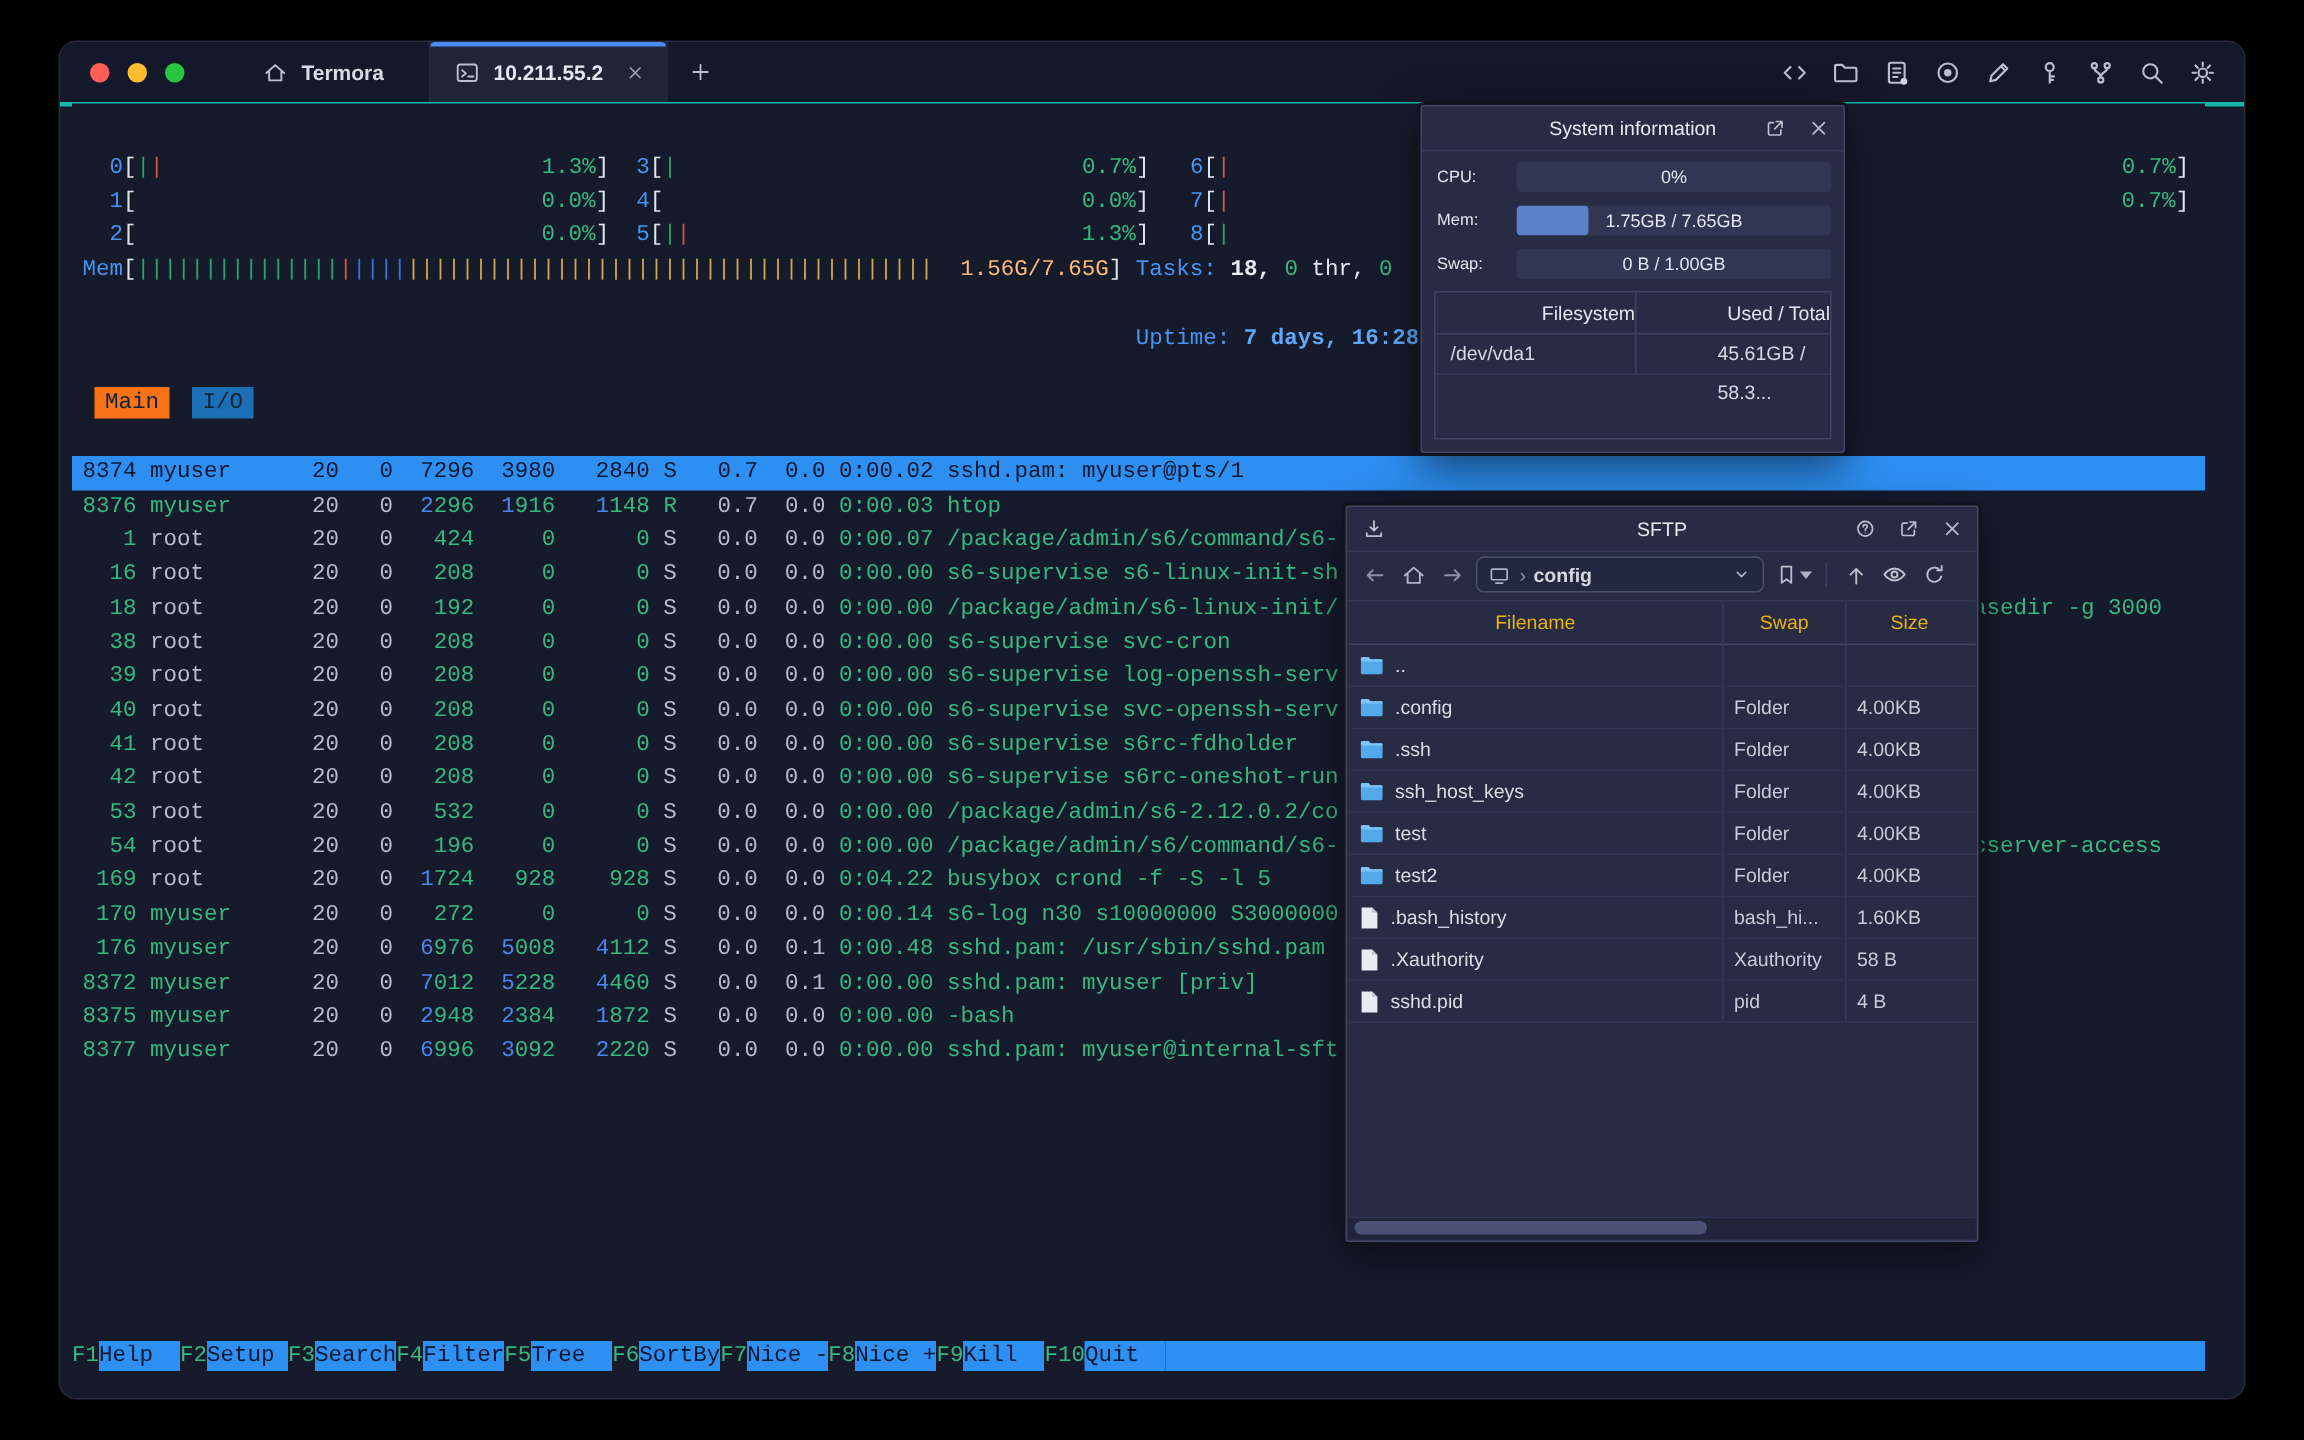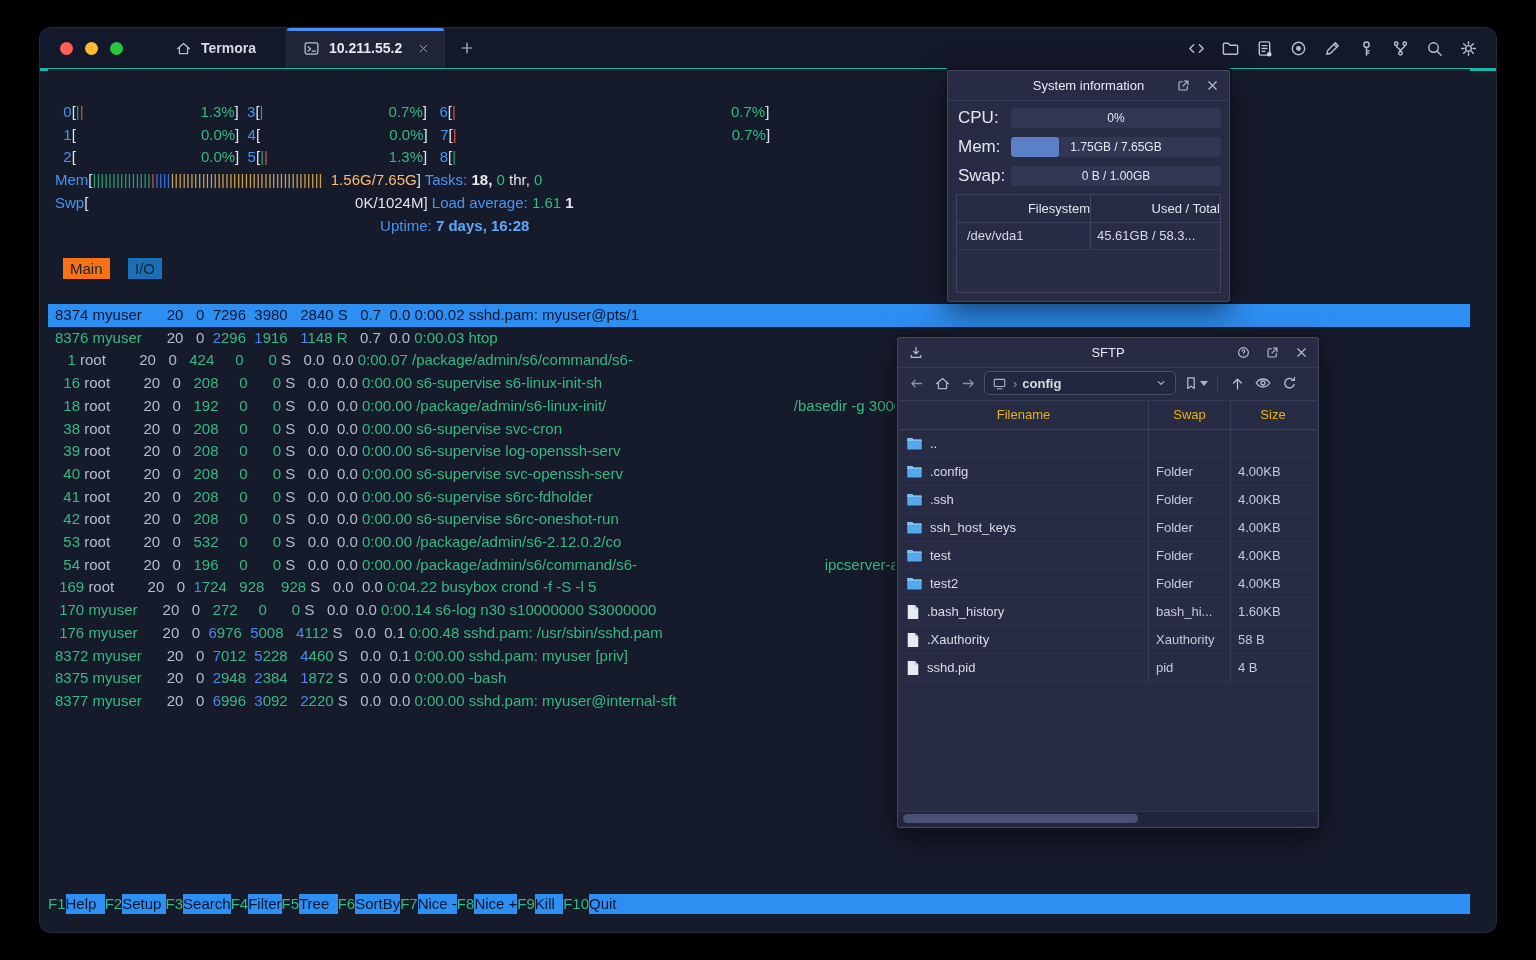--- a/index.html
+++ b/index.html
@@ -15,21 +15,21 @@
     font-size:14px;font-weight:bold;border-left:1px solid #262b40;border-right:1px solid #262b40;position:relative;}
   .tab-active::before{content:"";position:absolute;left:0;top:0;right:0;height:3px;background:#4a8df8;border-radius:3px 3px 0 0;}
   .tab-close{margin-left:6px;display:flex;align-items:center;}
   .newtab{display:flex;align-items:center;padding:0 14px;}
   .tb-spacer{flex:1;}
   .toolbar-icons{display:flex;align-items:center;gap:14px;padding-right:18px;}
   .ticon{display:flex;align-items:center;justify-content:center;width:20px;height:20px;position:relative;}
   svg.ic{stroke:#b9bfcc;fill:none;stroke-width:1.5;stroke-linecap:round;stroke-linejoin:round;}
   
   #term{position:absolute;left:8px;top:41px;width:1422px;height:863px;background:#161b2c;z-index:1;}
-  .term-text,.tline,.prow,.fbar{font-family:Liberation Sans, sans-serif;font-size:15px;line-height:22.7px;}
+  .term-text,.tline,.prow,.fbar{font-family:Liberation Mono, monospace;font-size:15px;line-height:22.7px;}
   .tline{position:absolute;left:0;right:0;height:22.7px;white-space:pre;padding-left:7px;}
   .prow{position:absolute;left:0;width:100%;height:22.7px;white-space:pre;padding-left:7px;box-sizing:border-box;}
   .prow.sel{background:#2e8ff2;}
   .prow.sel span{color:#0b1730 !important;}
   .pheader{background:#0d9668;}
   .pheader span{color:#0c2435;}
   .pheader .sortcell{background:#2e8ff2;}
   .httab{position:absolute;top:189px;height:21px;padding:0 7px;color:#0c2435;z-index:1;}
   .t-grn{color:#36b881}.t-gray{color:#b6bdc9}.t-wh{color:#dfe3ea}.t-whb{color:#e8ecf2;font-weight:bold}
   .t-blue{color:#4795f2}.t-bblue{color:#5fa7f7;font-weight:bold}.t-yel{color:#fdba74}
@@ -43,28 +43,28 @@
   .panel{position:absolute;background:#272c44;border:1px solid #414762;border-radius:2px;
     box-shadow:0 0 0 2px #11141f,0 10px 30px rgba(0,0,0,.55);color:#dde1ec;}
   #si-panel{left:907px;top:42px;width:281px;height:230px;z-index:5;}
   #sftp-panel{left:857px;top:309px;width:420px;height:489px;z-index:6;}
   .p-title{position:relative;height:29px;display:flex;align-items:center;justify-content:center;
     font-size:13px;color:#e8eaf2;border-bottom:1px solid #343a55;}
   .p-title .left-ic{position:absolute;left:9px;top:6px;}
   .p-title .right-ics{position:absolute;right:8px;top:6px;display:flex;gap:12px;}
   .pic{width:17px;height:17px;display:flex;align-items:center;justify-content:center;}
   
-  .si-row{position:absolute;left:10px;height:20px;display:flex;align-items:center;font-size:17px;color:#e2e6ef;}
+  .si-row{position:absolute;left:10px;height:20px;display:flex;align-items:center;font-size:11px;color:#e2e6ef;}
   .si-bar{position:absolute;left:63px;width:210px;height:20px;background:#313752;border-radius:3px;
     display:flex;align-items:center;justify-content:center;font-size:12px;color:#e2e6ef;overflow:hidden;}
   .si-fill{position:absolute;left:0;top:0;bottom:0;background:#5c80c8;border-radius:3px;}
   .si-bar span{position:relative;z-index:1;}
   .si-table{position:absolute;left:8px;right:8px;top:123px;bottom:8px;border:1px solid #3e445f;font-size:13px;}
   .si-th{display:flex;height:27px;line-height:27px;text-align:center;border-bottom:1px solid #3e445f;color:#e2e6ef;}
-  .si-tr{display:flex;height:26px;line-height:26px;border-bottom:1px solid #343a55;color:#d5d9e4;}
+  .si-tr{display:flex;height:26px;line-height:26px;border-bottom:1px solid #343a55;color:#d5d9e4;gap:48px;}
   .si-c1{width:134px;border-right:1px solid #3e445f;padding:0 10px;box-sizing:border-box;}
   .si-c2{flex:1;padding:0 6px;}
   .si-th .si-c1,.si-th .si-c2{text-align:right;padding:0;}
   
   .sf-toolbar{position:absolute;left:0;right:0;top:30px;height:30px;display:flex;align-items:center;gap:6px;padding:0 8px;}
   .navic{width:20px;height:20px;display:flex;align-items:center;justify-content:center;}
   .pathbox{display:flex;align-items:center;gap:5px;height:22px;width:178px;border:1px solid #4a5068;
     border-radius:5px;background:#232841;padding:0 6px;font-size:13px;color:#d6dae3;font-weight:bold;}
   .pathbox .crumb-sep{color:#8d93a5;font-weight:normal;}
   .pathbox .spacer{flex:1;}
@@ -178,21 +178,20 @@
           </svg>
         </span>
     </div>
   </div>
 
   <div id="term" class="term-text">
       <div class="tline" style="top: 32px;"><span class="t-blue">  0</span><span class="t-wh">[</span><span class="bar-g">|</span><span class="bar-r">|</span><span class="t-wh">                            </span><span class="t-grn">1.3%</span><span class="t-wh">]</span><span> </span><span class="t-blue"> 3</span><span class="t-wh">[</span><span class="bar-g">|</span><span class="t-wh">                              </span><span class="t-grn">0.7%</span><span class="t-wh">]</span><span> </span><span class="t-blue">  6</span><span class="t-wh">[</span><span class="bar-r">|</span><span class="t-wh">                                                                  </span><span class="t-grn">0.7%</span><span class="t-wh">]</span></div>
       <div class="tline" style="top: 54.7px;"><span class="t-blue">  1</span><span class="t-wh">[</span><span class="t-wh">                              </span><span class="t-grn">0.0%</span><span class="t-wh">]</span><span> </span><span class="t-blue"> 4</span><span class="t-wh">[</span><span class="t-wh">                               </span><span class="t-grn">0.0%</span><span class="t-wh">]</span><span> </span><span class="t-blue">  7</span><span class="t-wh">[</span><span class="bar-r">|</span><span class="t-wh">                                                                  </span><span class="t-grn">0.7%</span><span class="t-wh">]</span></div>
       <div class="tline" style="top: 77.4px;"><span class="t-blue">  2</span><span class="t-wh">[</span><span class="t-wh">                              </span><span class="t-grn">0.0%</span><span class="t-wh">]</span><span> </span><span class="t-blue"> 5</span><span class="t-wh">[</span><span class="bar-g">|</span><span class="bar-r">|</span><span class="t-wh">                             </span><span class="t-grn">1.3%</span><span class="t-wh">]</span><span> </span><span class="t-blue">  8</span><span class="t-wh">[</span><span class="bar-g">|</span></div>
       <div class="tline" style="top: 100.1px;"><span class="t-blue">Mem</span><span class="t-wh">[</span><span class="bar-g">|||||||||||||||</span><span class="bar-r">|</span><span class="bar-b">||||</span><span class="bar-y">|||||||||||||||||||||||||||||||||||||||</span><span class="t-wh">  </span><span class="t-yel">1.56G/7.65G</span><span class="t-wh">]</span><span> </span><span class="t-blue">Tasks: </span><span class="t-whb">18, </span><span class="t-grn">0</span><span class="t-wh"> thr, </span><span class="t-grn">0</span></div>
-      <div class="tline" style="top: 122.8px;"><span class="t-blue">Swp</span><span class="t-wh">[</span><span class="t-wh">                                                                </span><span class="t-wh">0K/1024M</span><span class="t-wh">]</span><span> </span><span class="t-blue">Load average: </span><span class="t-grn">1.61 </span><span class="t-whb">1</span></div>
       <div class="tline" style="top: 145.5px;"><span>                                                                              </span><span class="t-blue">Uptime: </span><span class="t-bblue">7 days, 16:28</span></div>
       <div class="httab term-text" style="left: 15px; background: #f97316;">Main</div>
       <div class="httab term-text" style="left: 80px; background: rgb(28, 111, 180);">I/O</div>
       <div class="prow sel" style="top: 235px;"><span class="t-grn">8374</span><span> </span><span class="t-grn">myuser   </span><span class="t-gray">   20</span><span class="t-gray">   0</span><span class="t-wh">  </span><span class="t-numk">7</span><span class="t-grn">296</span><span class="t-wh">  </span><span class="t-numk">3</span><span class="t-grn">980</span><span class="t-wh"> </span><span class="t-wh">  </span><span class="t-numk">2</span><span class="t-grn">840</span><span> </span><span class="t-gray">S</span><span class="t-gray">   0.7</span><span class="t-gray">  0.0</span><span class="t-grn"> 0:00.02</span><span class="t-grn"> sshd.pam: myuser@pts/1</span></div>
       <div class="prow" style="top: 257.7px;"><span class="t-grn">8376</span><span> </span><span class="t-grn">myuser   </span><span class="t-gray">   20</span><span class="t-gray">   0</span><span class="t-wh">  </span><span class="t-numk">2</span><span class="t-grn">296</span><span class="t-wh">  </span><span class="t-numk">1</span><span class="t-grn">916</span><span class="t-wh"> </span><span class="t-wh">  </span><span class="t-numk">1</span><span class="t-grn">148</span><span> </span><span class="t-grn">R</span><span class="t-gray">   0.7</span><span class="t-gray">  0.0</span><span class="t-grn"> 0:00.03</span><span class="t-grn"> htop</span></div>
       <div class="prow" style="top: 280.4px;"><span class="t-grn">   1</span><span> </span><span class="t-gray">root     </span><span class="t-gray">   20</span><span class="t-gray">   0</span><span class="t-wh">   </span><span class="t-grn">424</span><span class="t-wh">     </span><span class="t-grn">0</span><span class="t-wh"> </span><span class="t-wh">     </span><span class="t-grn">0</span><span> </span><span class="t-gray">S</span><span class="t-gray">   0.0</span><span class="t-gray">  0.0</span><span class="t-grn"> 0:00.07</span><span class="t-grn"> /package/admin/s6/command/s6-</span></div>
       <div class="prow" style="top: 303.1px;"><span class="t-grn">  16</span><span> </span><span class="t-gray">root     </span><span class="t-gray">   20</span><span class="t-gray">   0</span><span class="t-wh">   </span><span class="t-grn">208</span><span class="t-wh">     </span><span class="t-grn">0</span><span class="t-wh"> </span><span class="t-wh">     </span><span class="t-grn">0</span><span> </span><span class="t-gray">S</span><span class="t-gray">   0.0</span><span class="t-gray">  0.0</span><span class="t-grn"> 0:00.00</span><span class="t-grn"> s6-supervise s6-linux-init-sh</span></div>
       <div class="prow" style="top: 325.8px;"><span class="t-grn">  18</span><span> </span><span class="t-gray">root     </span><span class="t-gray">   20</span><span class="t-gray">   0</span><span class="t-wh">   </span><span class="t-grn">192</span><span class="t-wh">     </span><span class="t-grn">0</span><span class="t-wh"> </span><span class="t-wh">     </span><span class="t-grn">0</span><span> </span><span class="t-gray">S</span><span class="t-gray">   0.0</span><span class="t-gray">  0.0</span><span class="t-grn"> 0:00.00</span><span class="t-grn"> /package/admin/s6-linux-init/</span><span>                                             </span><span class="t-grn">/basedir -g 3000</span></div>
       <div class="prow" style="top: 348.5px;"><span class="t-grn">  38</span><span> </span><span class="t-gray">root     </span><span class="t-gray">   20</span><span class="t-gray">   0</span><span class="t-wh">   </span><span class="t-grn">208</span><span class="t-wh">     </span><span class="t-grn">0</span><span class="t-wh"> </span><span class="t-wh">     </span><span class="t-grn">0</span><span> </span><span class="t-gray">S</span><span class="t-gray">   0.0</span><span class="t-gray">  0.0</span><span class="t-grn"> 0:00.00</span><span class="t-grn"> s6-supervise svc-cron</span></div>
       <div class="prow" style="top: 371.2px;"><span class="t-grn">  39</span><span> </span><span class="t-gray">root     </span><span class="t-gray">   20</span><span class="t-gray">   0</span><span class="t-wh">   </span><span class="t-grn">208</span><span class="t-wh">     </span><span class="t-grn">0</span><span class="t-wh"> </span><span class="t-wh">     </span><span class="t-grn">0</span><span> </span><span class="t-gray">S</span><span class="t-gray">   0.0</span><span class="t-gray">  0.0</span><span class="t-grn"> 0:00.00</span><span class="t-grn"> s6-supervise log-openssh-serv</span></div>

